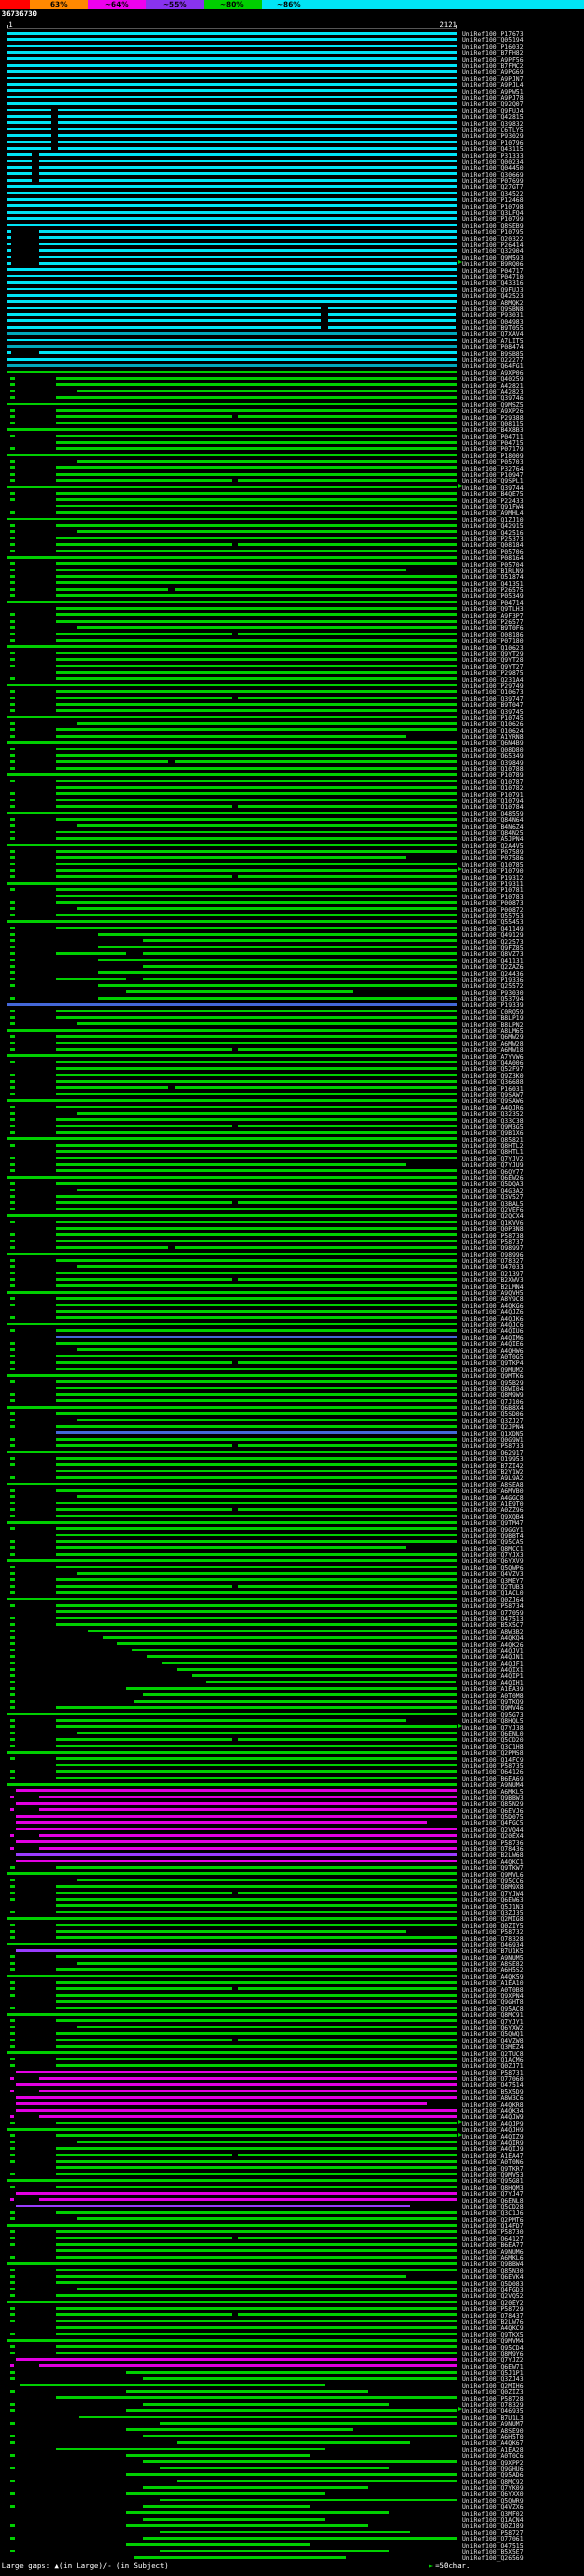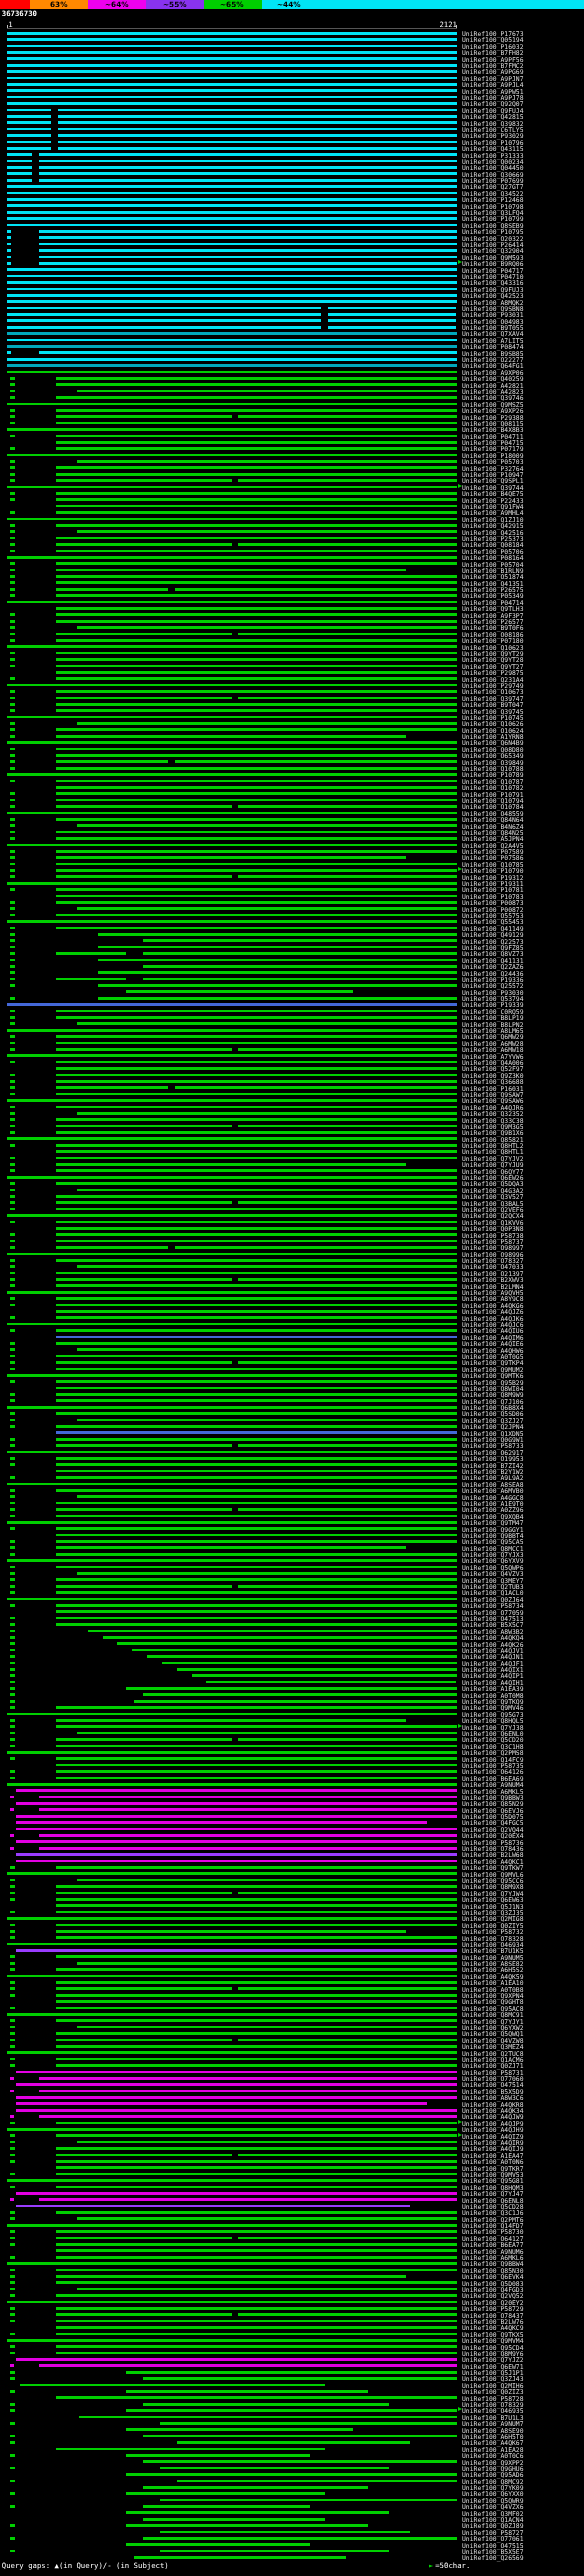--- a/index.html
+++ b/index.html
@@ -37,22 +37,22 @@
 <div class="key" id="key">
     <div class="seg" style="width: 30px; background: rgb(255, 0, 0);"></div>
     <div class="seg" style="width: 58px; background: rgb(255, 136, 0);"></div>
     <div class="seg" style="width: 58px; background: rgb(238, 0, 238);"></div>
     <div class="seg" style="width: 58px; background: rgb(136, 51, 238);"></div>
     <div class="seg" style="width: 58px; background: rgb(0, 207, 0);"></div>
     <div class="seg" style="width: 324px; background: rgb(0, 228, 246);"></div>
     <span class="klabel" style="left: 50px;">63%</span>
     <span class="klabel" style="left: 105px;">~64%</span>
     <span class="klabel" style="left: 163px;">~55%</span>
-    <span class="klabel" style="left: 220px;">~65%</span>
-    <span class="klabel" style="left: 277px;">~44%</span>
+    <span class="klabel" style="left: 220px;">~80%</span>
+    <span class="klabel" style="left: 277px;">~86%</span>
   </div>
 
 <div class="qid">
   <span>36736730</span>
 </div>
 
 <div class="ruler">
   <div class="r-tick" style="left:7.3px"></div>
   <div class="r-tick" style="left:456px"></div>
   <span class="r-start">1</span>
@@ -1939,16 +1939,16 @@
       <div class="bar" style="left: 160px; width: 229px; background: rgb(0, 207, 0);"></div>
       <span class="rlabel">UniRef100_B5X5E7</span>
     </div>
     <div class="row">
       <div class="bar" style="left: 134px; width: 212px; background: rgb(0, 207, 0);"></div>
       <span class="rlabel">UniRef100_Q26569</span>
     </div>
   </div>
 
 <div class="footer">
-  <span class="legend-left">Query gaps: ▲(in Query)/- (in Subject)</span>
+  <span class="legend-left">Large gaps: ▲(in Large)/- (in Subject)</span>
   <span class="scale"><span class="scale-arrow">►</span><span>=50char.</span></span>
 </div>
 
 
 </body></html>

